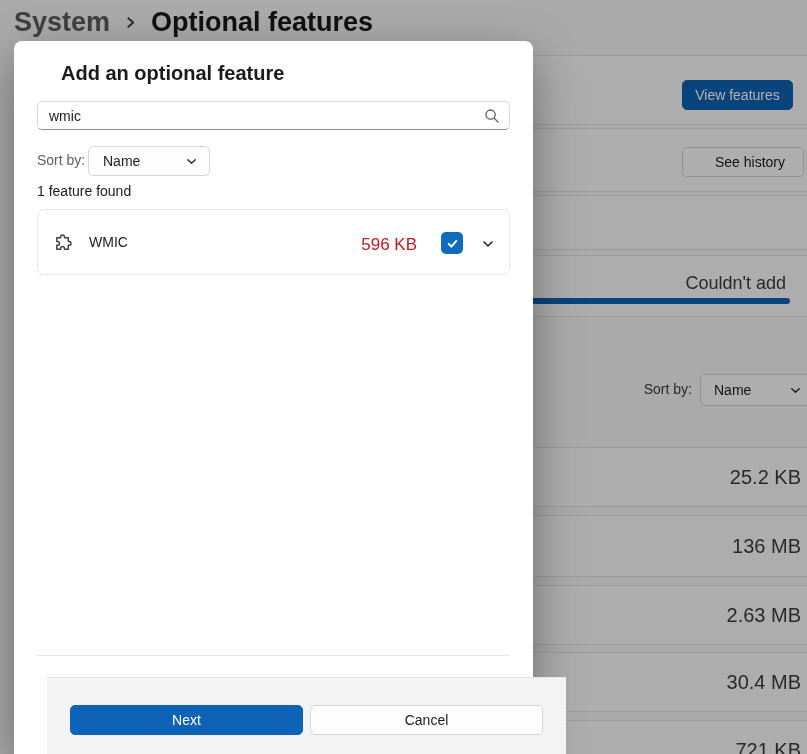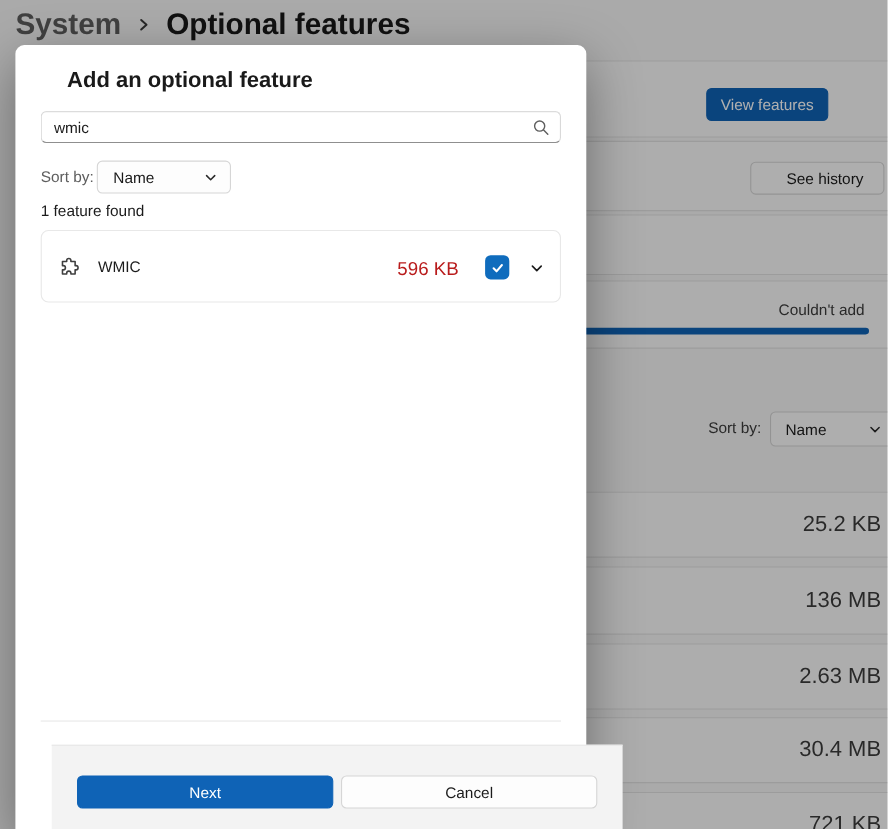--- a/index.html
+++ b/index.html
@@ -29,24 +29,24 @@
   .bg-card.c1 { top:55px;  height:70px; }
   .bg-card.c2 { top:128px; height:64px; }
   .bg-card.c3 { top:195px; height:55px; }
   .bg-card.c4 { top:255px; height:62px; }
 
   .btn { display:flex; align-items:center; justify-content:center;
     font-family:"Liberation Sans", sans-serif; font-size:14px; border-radius:5px; cursor:pointer; }
   .btn-accent { background:var(--accent); color:#fff; border:1px solid var(--accent); }
   .btn-std { background:#fdfdfd; color:#1b1b1b; border:1px solid #d6d6d6; }
 
-  .btn-view    { position:absolute; left:642px; top:80px;  width:111px; height:30px;text-align:center; }
+  .btn-view    { position:absolute; left:682px; top:80px;  width:111px; height:30px;text-align:center; }
   .btn-history { position:absolute; left:682px; top:147px; width:122px; height:30px;padding-left:14px; }
 
-  .couldnt-add { position:absolute; right:21px; top:273px; font-size:14px; color:#3c3c3c; }
+  .couldnt-add { position:absolute; right:21px; top:273px; font-size:18px; color:#3c3c3c; }
   .progress-bar { position:absolute; left:50px; top:298px; width:740px; height:6px;
     background:var(--accent); border-radius:3px; }
 
   .bg-sort-label { position:absolute; right:115px; top:381px; font-size:14px; color:#3c3c3c; }
   .bg-sort-dd { position:absolute; left:700px; top:374px; width:160px; height:32px;
     background:#fdfdfd; border:1px solid #d6d6d6; border-radius:5px;
     display:flex; align-items:center; font-size:14px; padding-left:13px; }
   .bg-sort-dd .dd-chev { position:absolute; left:88px; top:9px; }
 
   .bg-row { position:absolute; left:24px; width:900px; height:60px;

